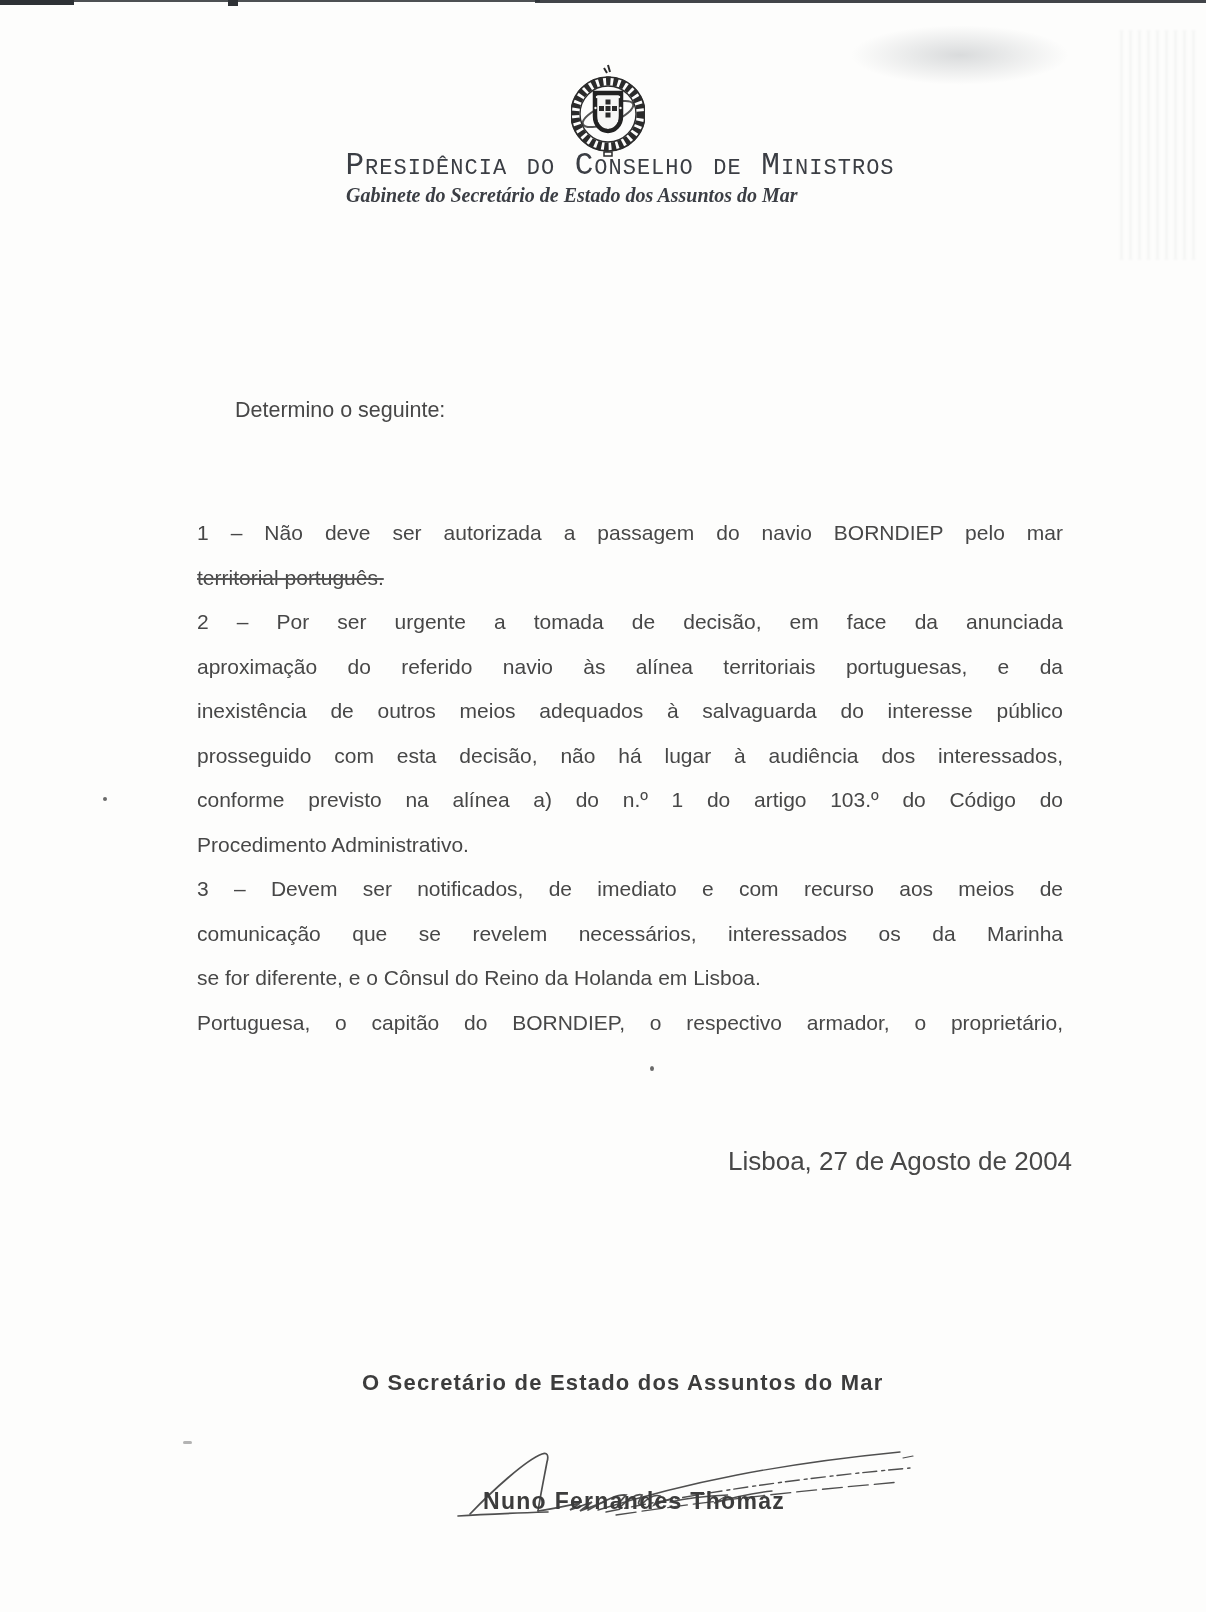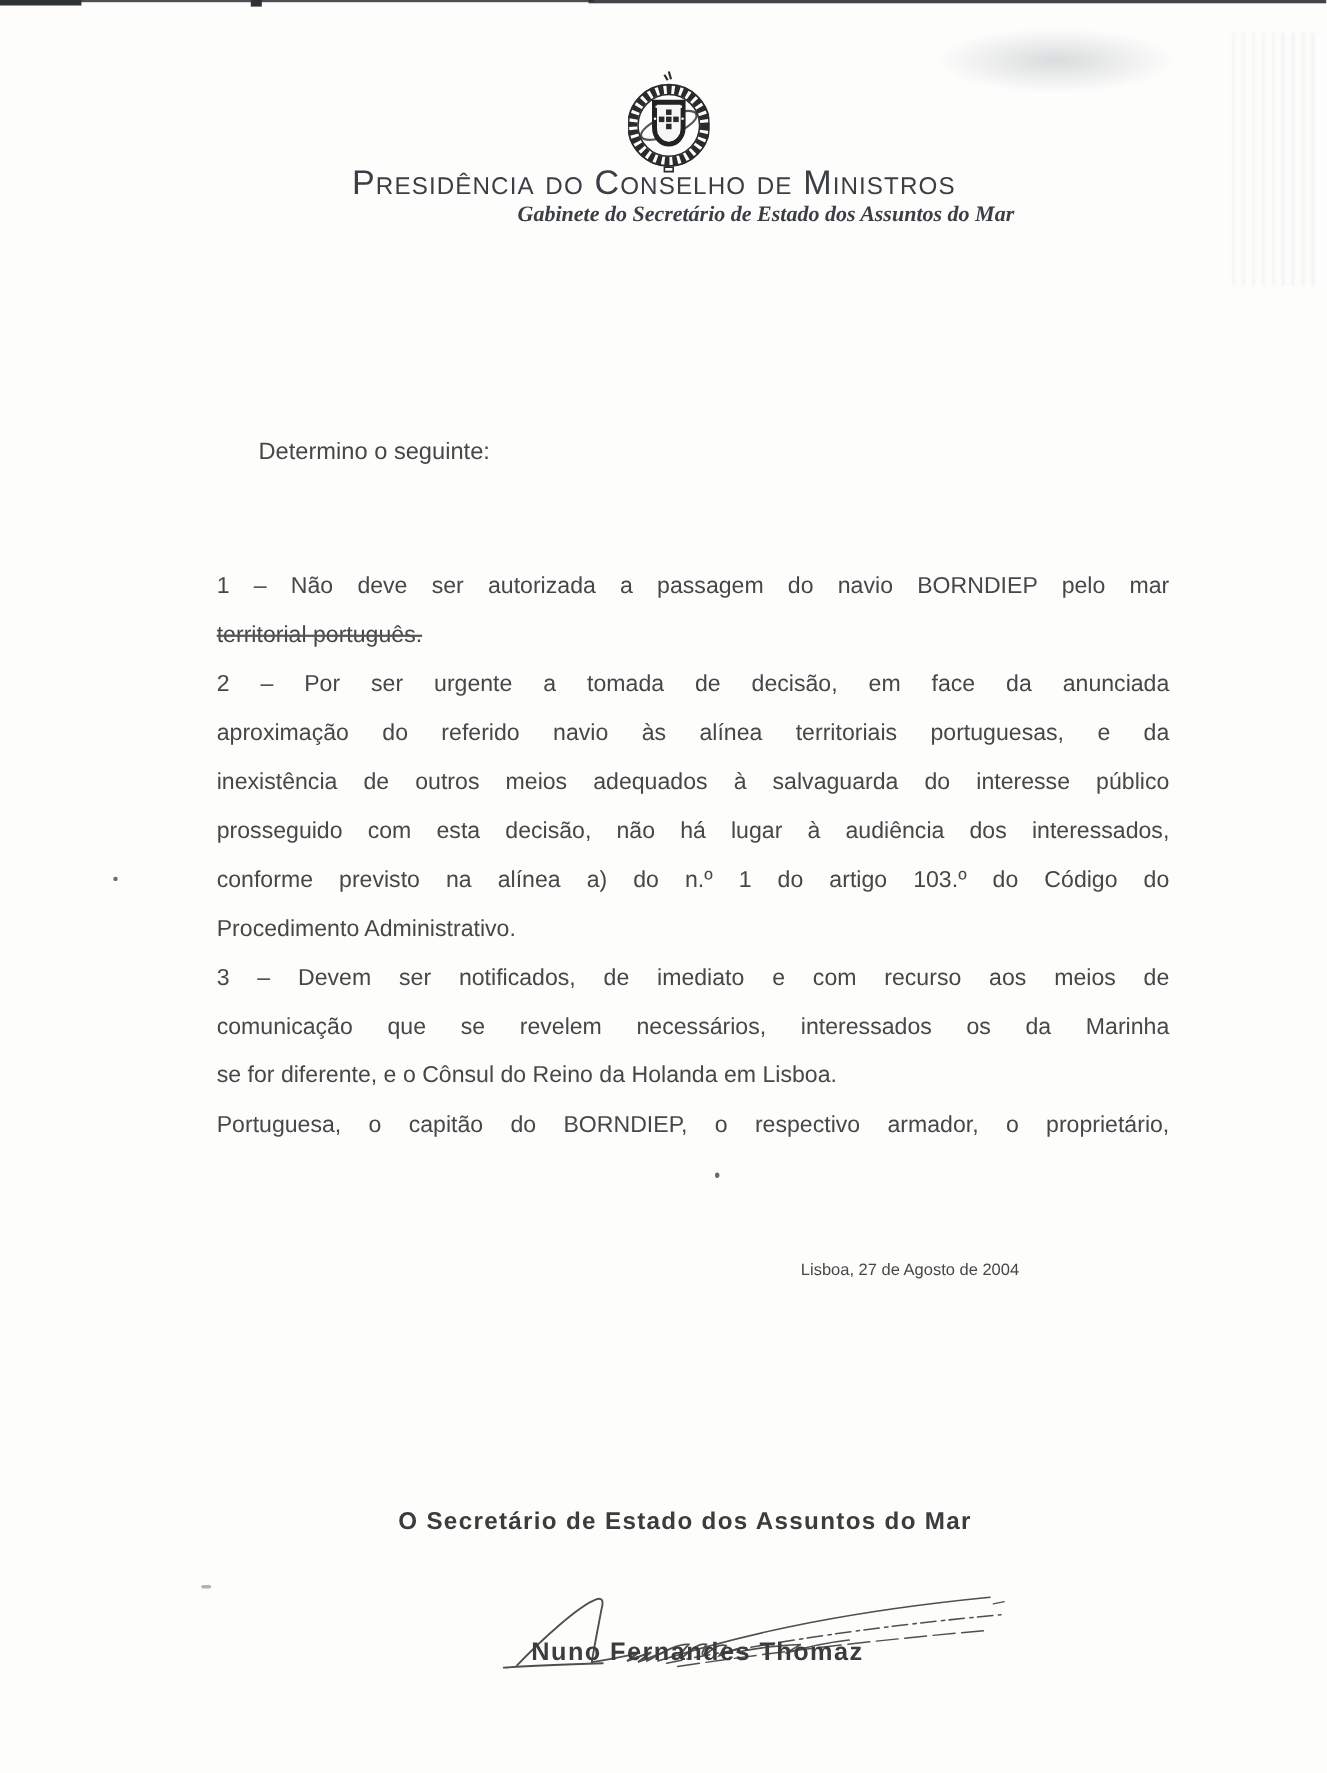--- a/index.html
+++ b/index.html
@@ -17,39 +17,39 @@
   .streaks {
     position:absolute;
     background:repeating-linear-gradient(90deg, rgba(160,165,170,.18) 0 3px, rgba(160,165,170,0) 3px 9px);
     filter:blur(1px);
   }
   .speck { position:absolute; background:#6a6a6a; border-radius:50%; }
   
   .emblem { position:absolute; left:571px; top:64px; }
   .org-title {
     position:absolute; left:320px; top:148px; width:600px;
-    font-family:Liberation Sans, sans-serif; font-variant:small-caps;
-    font-size:31px; letter-spacing:1px; color:#3b3e44; text-align:left;
+    font-family:Liberation Mono, monospace; font-variant:small-caps;
+    font-size:31px; letter-spacing:1px; color:#3b3e44; text-align:center;
     white-space:nowrap;
   }
   .org-subtitle {
-    position:absolute; left:322px; top:184px; width:600px;
+    position:absolute; left:346px; top:184px; width:600px;
     font-family:"Liberation Serif", serif; font-style:italic; font-weight:bold;
-    font-size:20px; color:#3b3e44; text-align:right; white-space:nowrap;
+    font-size:20px; color:#3b3e44; text-align:left; white-space:nowrap;
   }
   
   .intro { position:absolute; left:235px; top:398px; font-size:21.5px; }
   .body-text {
     position:absolute; left:197px; top:511px; width:866px;
     font-size:21px; line-height:44.5px;
   }
   .line { text-align:justify; text-align-last:justify; }
   .line.end { text-align:left; text-align-last:auto; }
   .line.strike { text-decoration:line-through; text-decoration-thickness:1.6px; text-decoration-color:#585858; }
-  .dateline { position:absolute; left:728px; top:1146px; font-size:15px; white-space:nowrap; }
+  .dateline { position:absolute; left:728px; top:1146px; font-size:26px; white-space:nowrap; }
   
   .sig-role {
     position:absolute; left:362px; top:1370px; font-size:22px; font-weight:bold;
     letter-spacing:1.2px; color:#3c3c3c; white-space:nowrap;
   }
   .sig-svg { position:absolute; left:448px; top:1440px; }
   .sig-name {
     position:absolute; left:483px; top:1488px; font-size:23px; font-weight:bold;
     letter-spacing:1.3px; color:#3c3c3c; white-space:nowrap;
   }

